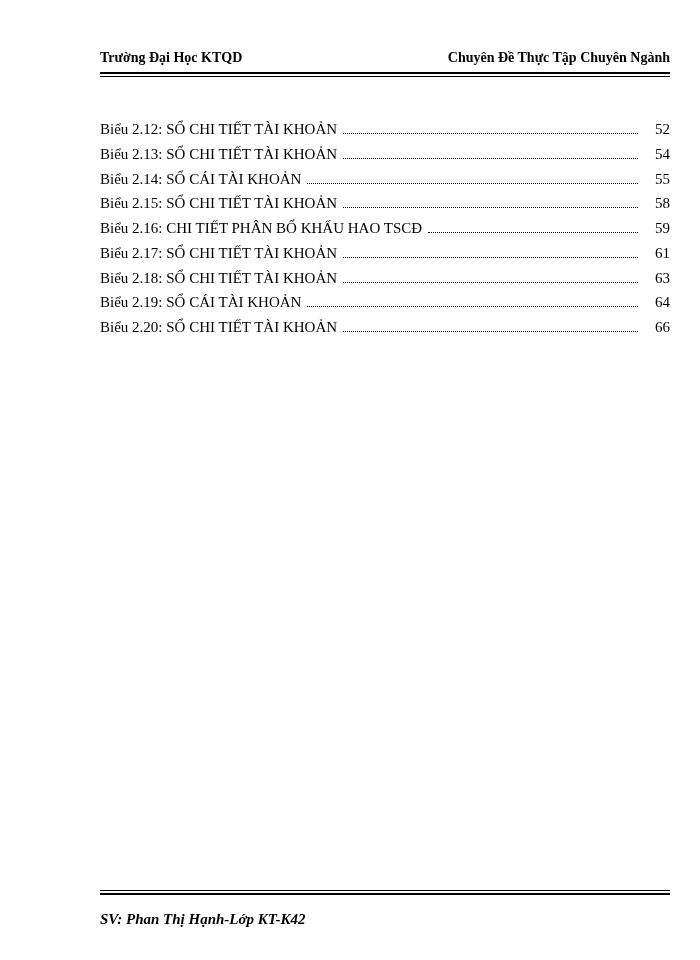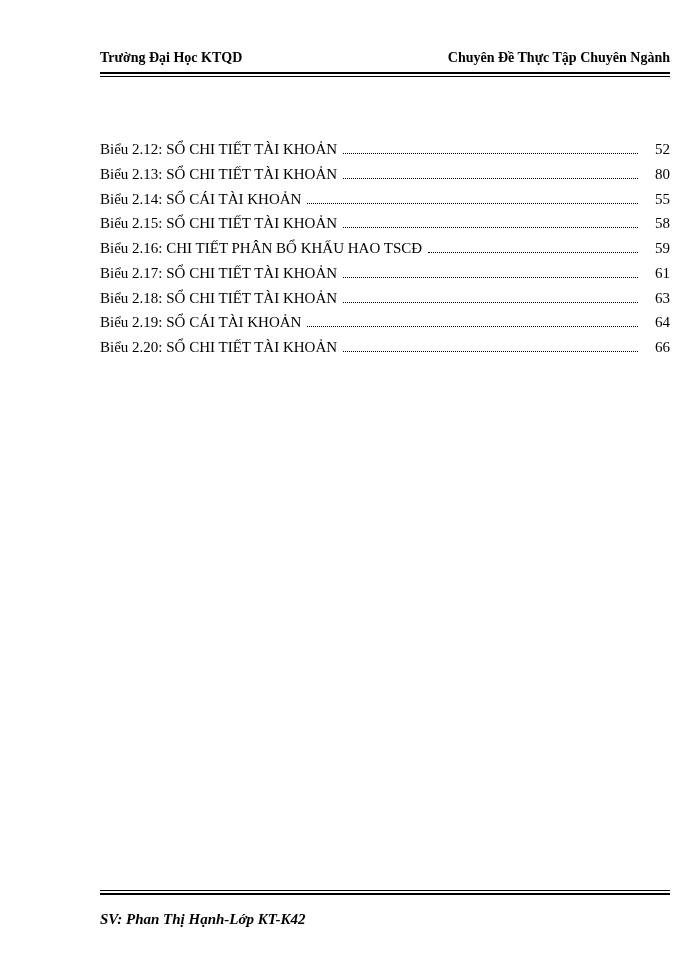--- a/index.html
+++ b/index.html
@@ -21,21 +21,21 @@
     justify-content: space-between;
     align-items: baseline;
     font-weight: bold;
     font-size: 14px;
     padding-bottom: 4px;
     text-align: center;
   }
   .rule-thick { border-top: 2.5px solid #000; margin-top: 2px; }
   .rule-thin  { border-top: 1px solid #000; margin-top: 2px; }
   .toc {
-    margin-top: 60px;
+    margin-top: 40px;
     font-size: 15px;
   }
   .toc-row {
     display: flex;
     align-items: baseline;
     line-height: 1.65;
     white-space: nowrap;
   }
   .toc-label { flex: 0 0 auto; }
   .toc-leader {
@@ -78,21 +78,21 @@
 
   <div class="toc" id="toc">
       <div class="toc-row">
         <span class="toc-label">Biểu 2.12: SỔ CHI TIẾT TÀI KHOẢN</span>
         <span class="toc-leader"></span>
         <span class="toc-page">52</span>
       </div>
       <div class="toc-row">
         <span class="toc-label">Biểu 2.13: SỔ CHI TIẾT TÀI KHOẢN</span>
         <span class="toc-leader"></span>
-        <span class="toc-page">80</span>
+        <span class="toc-page">54</span>
       </div>
       <div class="toc-row">
         <span class="toc-label">Biểu 2.14: SỔ CÁI TÀI KHOẢN</span>
         <span class="toc-leader"></span>
         <span class="toc-page">55</span>
       </div>
       <div class="toc-row">
         <span class="toc-label">Biểu 2.15: SỔ CHI TIẾT TÀI KHOẢN</span>
         <span class="toc-leader"></span>
         <span class="toc-page">58</span>

